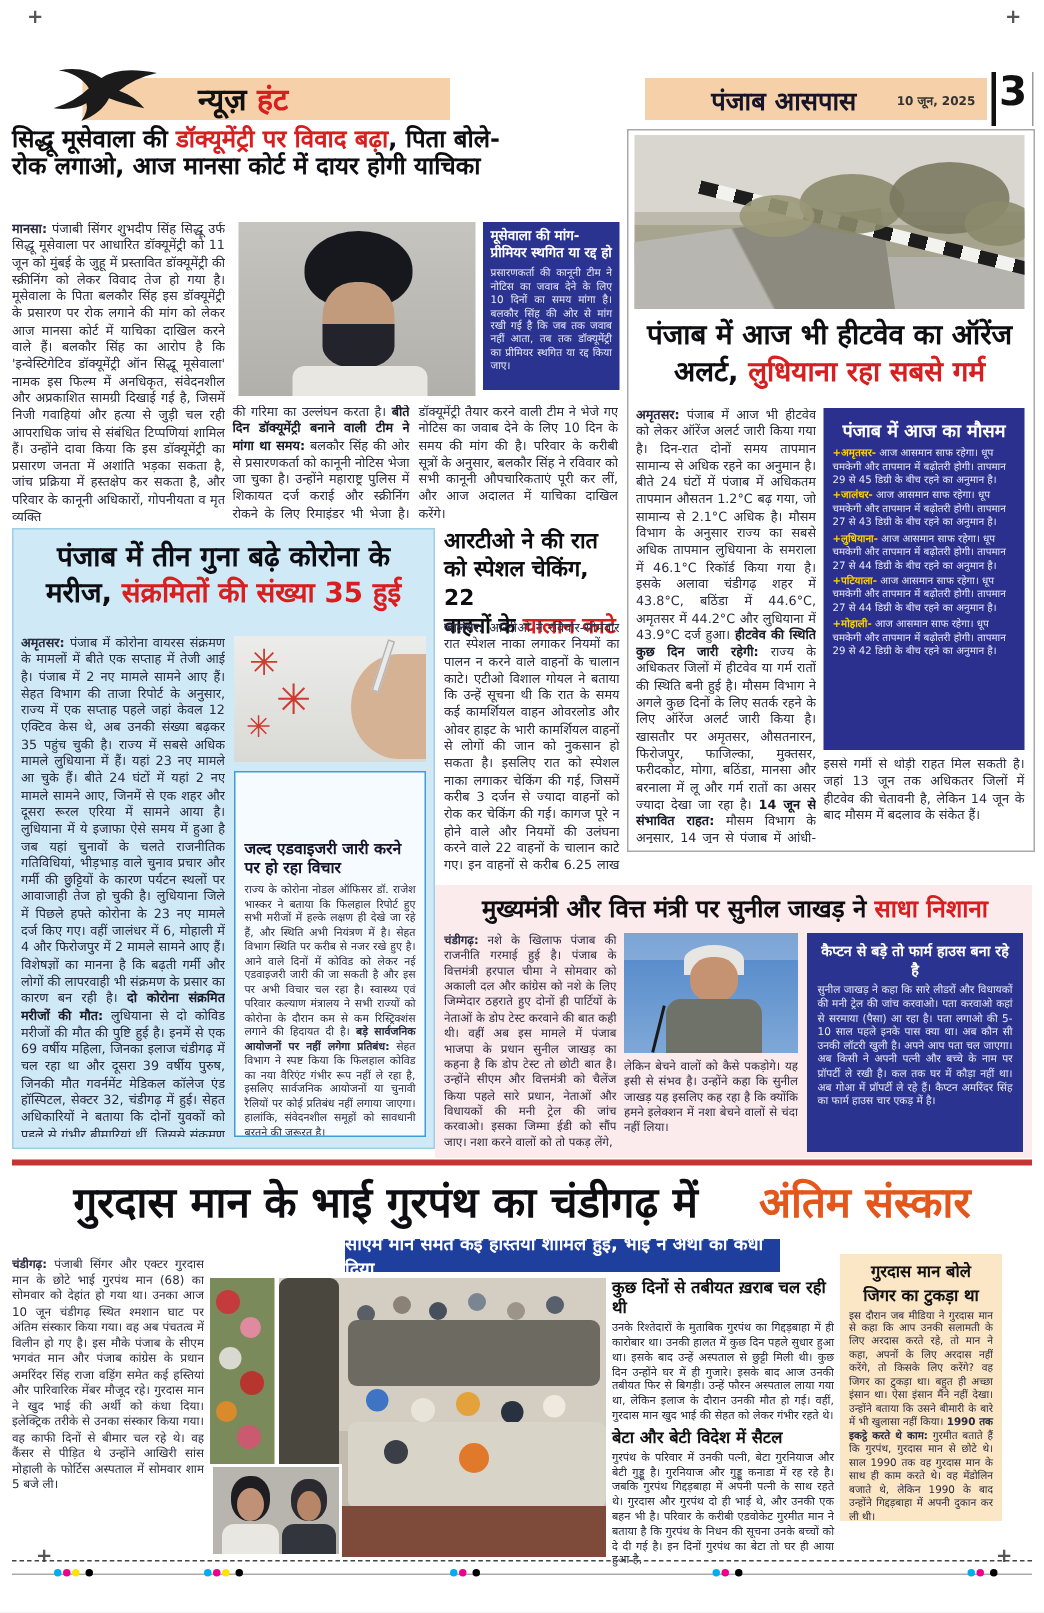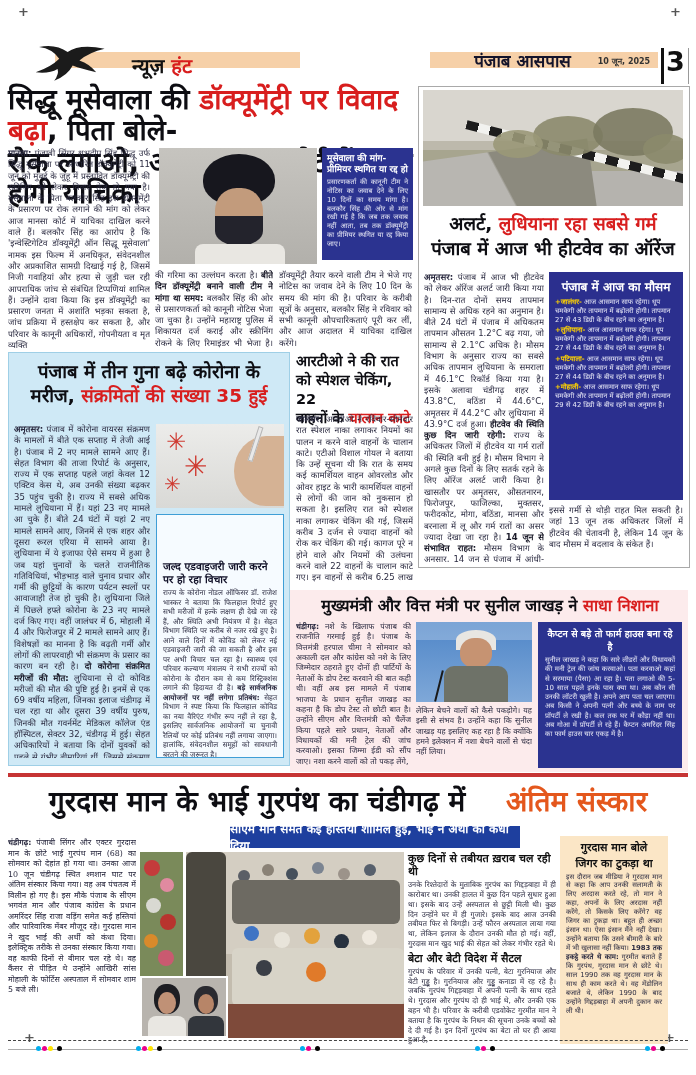--- a/index.html
+++ b/index.html
@@ -1,41 +1,41 @@
 <!DOCTYPE html>
 <html><head>
 <meta charset="utf-8">
 <style>
   html,body{margin:0;padding:0;background:#e9e9e9;}
   .page{position:relative;width:696px;height:1075px;background:#ffffff;margin:0 auto;
         font-family:"DejaVu Sans",sans-serif;color:#26263a;overflow:hidden;}
   .abs{position:absolute;}
   .crop{position:absolute;color:#555;font-size:13px;font-weight:bold;}
   
-  .strip{position:absolute;top:52px;height:16px;background:#f6d0a8;}
+  .strip{position:absolute;top:52px;height:28px;background:#f6d0a8;}
   .strip1{left:55px;width:245px;}
   .strip2{left:430px;width:185px;display:flex;align-items:center;justify-content:center;}
   .strip3{left:590px;width:68px;display:flex;align-items:center;justify-content:center;}
   .logo-text{position:absolute;left:112px;top:52px;height:28px;line-height:28px;font-size:20px;font-weight:bold;color:#111;margin-left:20px;}
   .logo-text .red{color:#d81e1e;}
   .section-title{font-size:17px;font-weight:bold;color:#14142b;}
   .issue-date{font-size:8px;font-weight:bold;color:#333;}
   .pgbar{position:absolute;left:661px;top:48px;width:3px;height:36px;background:#111;}
   .pgno{position:absolute;left:666px;top:46px;font-size:27px;font-weight:bold;color:#111;}
   .pgline{position:absolute;left:688px;top:48px;width:1px;height:36px;background:#999;}
   .eagle{position:absolute;left:28px;top:42px;width:86px;height:42px;}
   
   .hl{font-weight:bold;color:#0d0d12;}
   .red{color:#d81e1e;}
   .orange{color:#e4571c;margin-left:31px;}
   .body-txt{font-size:8.5px;line-height:1.33;text-align:justify;overflow:hidden;color:#2a2a40;}
   .body-txt b{color:#191928;}
   .lead{font-weight:bold;}
   
-  .mw-headline{left:8px;top:84px;width:414px;font-size:28px;line-height:1.12;}
+  .mw-headline{left:8px;top:84px;width:414px;font-size:16px;line-height:1.12;}
   .mw-col1{left:8px;top:148px;width:142px;height:200px;}
   .mw-photo{left:159px;top:148px;width:158px;height:116px;background:linear-gradient(#c6c4bf,#b2b0ab);overflow:hidden;}
   .mw-col2{left:155px;top:270px;width:118px;height:78px;}
   .mw-col3{left:279px;top:270px;width:133px;height:78px;}
   .mw-bluebox{left:322px;top:148px;width:91px;height:112px;background:#2b3390;color:#fff;padding:5px 5px;box-sizing:border-box;overflow:hidden;}
   .mw-bluebox .bb-head{font-size:9px;font-weight:bold;line-height:1.2;margin-bottom:3px;color:#fff;}
   .mw-bluebox .bb-body{font-size:6.9px;line-height:1.3;color:#e8e9f6;text-align:justify;}
   .turban{position:absolute;left:44px;top:6px;width:72px;height:52px;background:#17171e;border-radius:50% 50% 46% 46%;}
   .face{position:absolute;left:56px;top:40px;width:48px;height:50px;background:#c29b7c;border-radius:45%;}
   .beard{position:absolute;left:56px;top:68px;width:48px;height:30px;background:#23232c;border-radius:0 0 50% 50%;}
@@ -92,21 +92,21 @@
   .fn-bluebar{left:230px;top:826px;width:290px;height:22px;background:#1e3f9e;color:#fff;display:flex;align-items:center;justify-content:center;font-size:12px;font-weight:bold;}
   .fn-flowers{left:140px;top:852px;width:43px;height:124px;background:#7a8a5a;overflow:hidden;}
   .fl{position:absolute;border-radius:50%;}
   .fn-photo{left:186px;top:852px;width:218px;height:186px;background:linear-gradient(#d4cec2 0 55%,#c3bcae 55% 100%);overflow:hidden;}
   .head-dot{position:absolute;border-radius:50%;}
   .fn-dark{position:absolute;background:#3a3e46;border-radius:6px;}
   .fn-portrait{left:140px;top:976px;width:88px;height:62px;background:#b8b4ae;border:2px solid #fff;box-sizing:border-box;overflow:hidden;z-index:4;}
   .fn-rightcol{left:408px;top:852px;width:148px;height:188px;}
   .fn-sub{font-size:11px;font-weight:bold;color:#111;line-height:1.2;margin:0 0 2px 0;}
   .fn-rp{font-size:7.4px;line-height:1.32;text-align:justify;margin:0 0 3px 0;color:#2a2a40;}
-  .fn-cream{left:560px;top:836px;width:108px;height:208px;background:#fbe6c6;padding:5px 6px;box-sizing:border-box;overflow:hidden;}
+  .fn-cream{left:560px;top:836px;width:108px;height:178px;background:#fbe6c6;padding:5px 6px;box-sizing:border-box;overflow:hidden;}
   .fn-cream .cr-head{font-size:11px;font-weight:bold;line-height:1.25;color:#111;text-align:center;margin-bottom:2px;}
   .fn-cream .cr-body{font-size:6.9px;line-height:1.3;text-align:justify;color:#2a2a40;}
   
   .dash-line{left:8px;top:1040px;width:680px;border-top:1.5px dashed #444;}
   .gray-line{left:8px;top:1049px;width:680px;height:1px;background:#aaa;}
   .dots{position:absolute;top:1046px;display:flex;gap:1px;}
   .dots i{width:5px;height:5px;border-radius:50%;display:block;}
   .c{background:#00aeef;} .m{background:#ec008c;} .y{background:#ffe400;} .k{background:#000;margin-left:3px;}
 </style>
 </head>
@@ -166,31 +166,32 @@
   <div class="abs hw-box"></div>
   <div class="abs hw-photo">
     <div class="hw-road"></div>
     <div class="hw-curb"></div>
     <div class="hw-tree" style="left:110px;top:26px;width:70px;height:40px;"></div>
     <div class="hw-tree" style="left:170px;top:18px;width:80px;height:48px;background:#7b7a60;"></div>
     <div class="hw-tree" style="left:70px;top:40px;width:50px;height:28px;background:#9a9878;"></div>
     <div class="hw-tree" style="left:220px;top:44px;width:46px;height:30px;"></div>
   </div>
   <div class="abs hl hw-headline">
+    <div>पंजाब में आज भी हीटवेव का ऑरेंज</div>
     <div><span>अलर्ट, </span><span class="red">लुधियाना रहा सबसे गर्म</span></div>
-    <div>पंजाब में आज भी हीटवेव का ऑरेंज</div>
   </div>
   <div class="abs body-txt hw-col">
     <span class="lead">अमृतसर:</span><span> पंजाब में आज भी हीटवेव को लेकर ऑरेंज अलर्ट जारी किया गया है। दिन-रात दोनों समय तापमान सामान्य से अधिक रहने का अनुमान है। बीते 24 घंटों में पंजाब में अधिकतम तापमान औसतन 1.2°C बढ़ गया, जो सामान्य से 2.1°C अधिक है।</span>
     <span>मौसम विभाग के अनुसार राज्य का सबसे अधिक तापमान लुधियाना के समराला में 46.1°C रिकॉर्ड किया गया है। इसके अलावा चंडीगढ़ शहर में 43.8°C, बठिंडा में 44.6°C, अमृतसर में 44.2°C और लुधियाना में 43.9°C दर्ज हुआ।</span>
     <b>हीटवेव की स्थिति कुछ दिन जारी रहेगी:</b><span> राज्य के अधिकतर जिलों में हीटवेव या गर्म रातों की स्थिति बनी हुई है। मौसम विभाग ने अगले कुछ दिनों के लिए सतर्क रहने के लिए ऑरेंज अलर्ट जारी किया है। खासतौर पर अमृतसर, औसतनारन, फिरोजपुर, फाजिल्का, मुक्तसर, फरीदकोट, मोगा, बठिंडा, मानसा और बरनाला में लू और गर्म रातों का असर ज्यादा देखा जा रहा है।</span>
     <b>14 जून से संभावित राहत:</b><span> मौसम विभाग के अनुसार, 14 जून से पंजाब में आंधी-तूफान और तेज हवाएं (40-50 किमी प्रति घंटा) चलने की संभावना है।</span>
   </div>
   <div class="abs wx-box">
     <div class="wx-title">पंजाब में आज का मौसम</div>
+    <div class="wx-item"><span class="plus">+</span><span class="city">अमृतसर-</span><span> आज आसमान साफ रहेगा। धूप चमकेगी और तापमान में बढ़ोतरी होगी। तापमान 29 से 45 डिग्री के बीच रहने का अनुमान है।</span></div>
     <div class="wx-item"><span class="plus">+</span><span class="city">जालंधर-</span><span> आज आसमान साफ रहेगा। धूप चमकेगी और तापमान में बढ़ोतरी होगी। तापमान 27 से 43 डिग्री के बीच रहने का अनुमान है।</span></div>
     <div class="wx-item"><span class="plus">+</span><span class="city">लुधियाना-</span><span> आज आसमान साफ रहेगा। धूप चमकेगी और तापमान में बढ़ोतरी होगी। तापमान 27 से 44 डिग्री के बीच रहने का अनुमान है।</span></div>
     <div class="wx-item"><span class="plus">+</span><span class="city">पटियाला-</span><span> आज आसमान साफ रहेगा। धूप चमकेगी और तापमान में बढ़ोतरी होगी। तापमान 27 से 44 डिग्री के बीच रहने का अनुमान है।</span></div>
     <div class="wx-item"><span class="plus">+</span><span class="city">मोहाली-</span><span> आज आसमान साफ रहेगा। धूप चमकेगी और तापमान में बढ़ोतरी होगी। तापमान 29 से 42 डिग्री के बीच रहने का अनुमान है।</span></div>
   </div>
   <div class="abs body-txt hw-footer">इससे गर्मी से थोड़ी राहत मिल सकती है। जहां 13 जून तक अधिकतर जिलों में हीटवेव की चेतावनी है, लेकिन 14 जून के बाद मौसम में बदलाव के संकेत हैं।</div>
 
   <div class="abs co-box"></div>
   <div class="abs hl co-headline">
     <div>पंजाब में तीन गुना बढ़े कोरोना के</div>
@@ -299,21 +300,21 @@
     <p class="fn-rp">उनके रिश्तेदारों के मुताबिक गुरपंथ का गिद्दड़बाहा में ही कारोबार था। उनकी हालत में कुछ दिन पहले सुधार हुआ था। इसके बाद उन्हें अस्पताल से छुट्टी मिली थी। कुछ दिन उन्होंने घर में ही गुजारे। इसके बाद आज उनकी तबीयत फिर से बिगड़ी। उन्हें फौरन अस्पताल लाया गया था, लेकिन इलाज के दौरान उनकी मौत हो गई। वहीं, गुरदास मान खुद भाई की सेहत को लेकर गंभीर रहते थे।</p>
     <p class="fn-sub">बेटा और बेटी विदेश में सैटल</p>
     <p class="fn-rp">गुरपंथ के परिवार में उनकी पत्नी, बेटा गुरनियाज और बेटी गुड्डू है। गुरनियाज और गुड्डू कनाडा में रह रहे है। जबकि गुरपंथ गिद्दड़बाहा में अपनी पत्नी के साथ रहते थे। गुरदास और गुरपंथ दो ही भाई थे, और उनकी एक बहन भी है। परिवार के करीबी एडवोकेट गुरमीत मान ने बताया है कि गुरपंथ के निधन की सूचना उनके बच्चों को दे दी गई है। इन दिनों गुरपंथ का बेटा तो घर ही आया हुआ है,</p>
   </div>
 
   <div class="abs fn-cream">
     <div class="cr-head">गुरदास मान बोले</div>
     <div class="cr-head">जिगर का टुकड़ा था</div>
     <div class="cr-body">
       <span>इस दौरान जब मीडिया ने गुरदास मान से कहा कि आप उनकी सलामती के लिए अरदास करते रहे, तो मान ने कहा, अपनों के लिए अरदास नहीं करेंगे, तो किसके लिए करेंगे? वह जिगर का टुकड़ा था। बहुत ही अच्छा इंसान था। ऐसा इंसान मैंने नहीं देखा। उन्होंने बताया कि उसने बीमारी के बारे में भी खुलासा नहीं किया।</span>
-      <b>1983 तक इकट्ठे करते थे काम:</b><span> गुरमीत बताते हैं कि गुरपंथ, गुरदास मान से छोटे थे। साल 1990 तक वह गुरदास मान के साथ ही काम करते थे। वह मेंडोलिन बजाते थे, लेकिन 1990 के बाद उन्होंने गिद्दड़बाहा में अपनी दुकान कर ली थी।</span>
+      <b>1990 तक इकट्ठे करते थे काम:</b><span> गुरमीत बताते हैं कि गुरपंथ, गुरदास मान से छोटे थे। साल 1990 तक वह गुरदास मान के साथ ही काम करते थे। वह मेंडोलिन बजाते थे, लेकिन 1990 के बाद उन्होंने गिद्दड़बाहा में अपनी दुकान कर ली थी।</span>
     </div>
   </div>
 
   <div class="abs dash-line"></div>
   <div class="abs gray-line"></div>
   <div class="dots" style="left:36px;">
       <i class="c"></i>
       <i class="m"></i>
       <i class="y"></i>
       <i class="k"></i>

